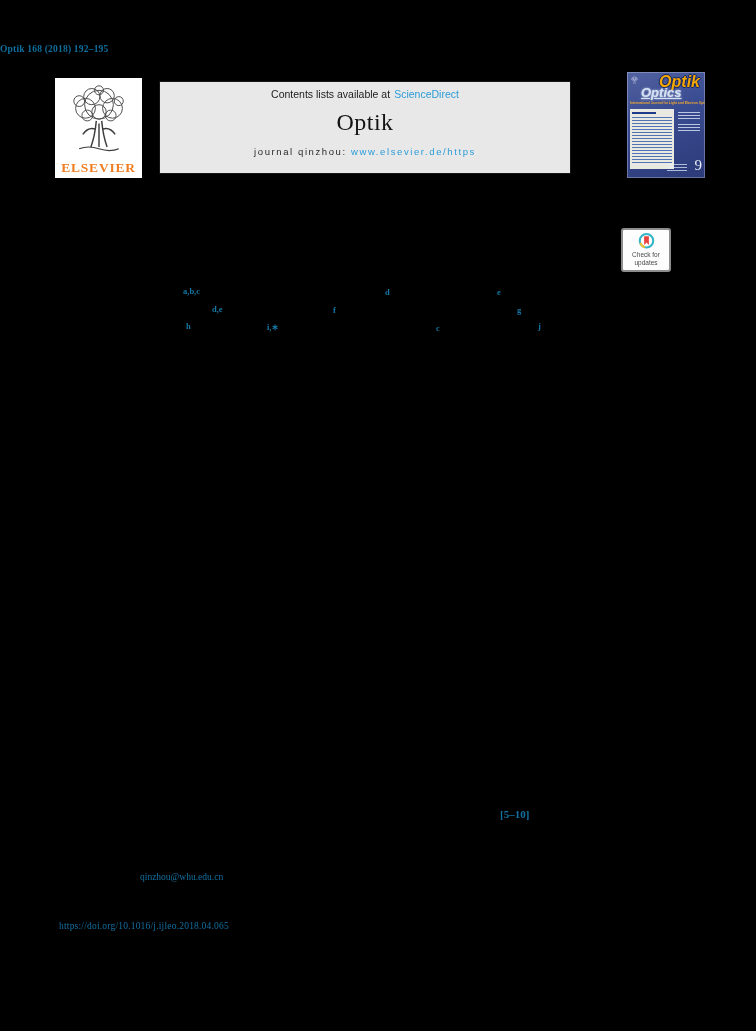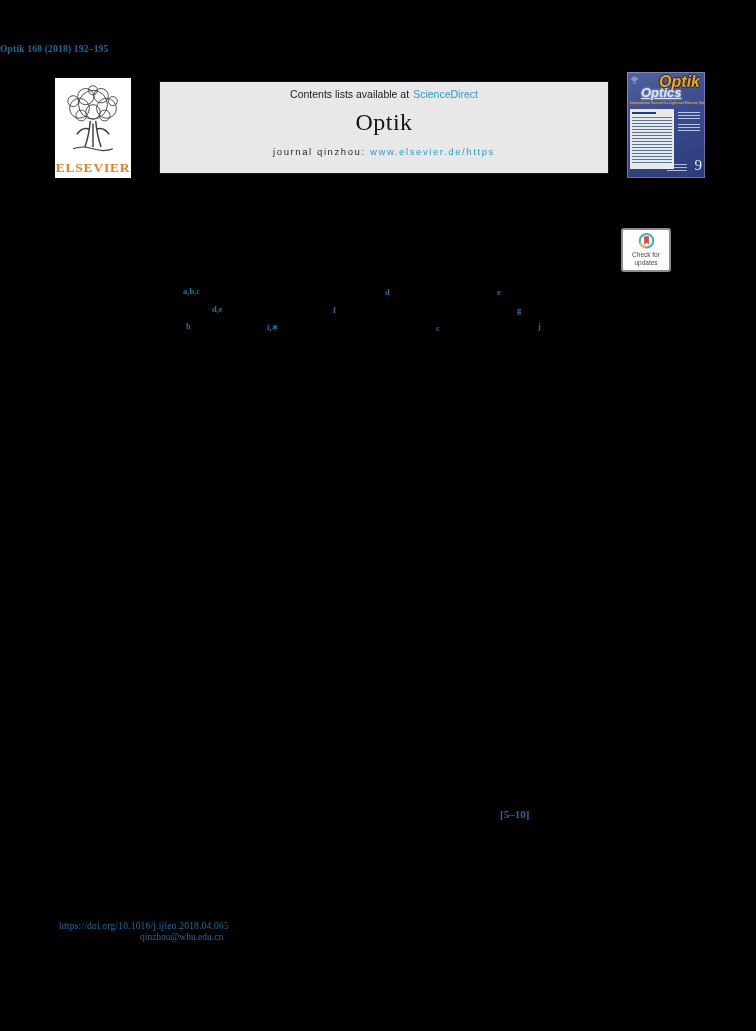--- a/index.html
+++ b/index.html
@@ -16,34 +16,34 @@
   .citation {
     left:0; top:44px; width:756px;
     text-align:left;
     font:700 9.5px "Liberation Serif", serif;
     color:#0e6f9e;
     letter-spacing:.2px;
   }
 
   
   .els-box {
-    left:55px; top:78px; width:76px; height:100px;
+    left:55px; top:78px; width:87px; height:100px;
     background:#ffffff;
     display:flex; flex-direction:column; align-items:center; justify-content:flex-end;
   }
   .els-tree { width:72px; height:78px; margin-bottom:1px; }
   .els-word {
     font:700 13.5px "Liberation Serif", serif;
     color:#ef7d22; letter-spacing:.8px;
     padding-bottom:2px;
   }
 
   
   .masthead {
-    left:159px; top:81px; width:450px; height:93px;
+    left:159px; top:81px; width:412px; height:93px;
     background:#e8e8e8;
     border:1px solid #161616;
     text-align:center;
   }
   .masthead .contents {
     margin-top:6px;
     font:10.5px "Liberation Sans", sans-serif;
     color:#1b1b1b;
   }
   .masthead .contents .link { color:#2b9cd8; margin-left:4px; }
@@ -138,21 +138,21 @@
     white-space:nowrap;
     margin-left:30px;
   }
 
   .refrange {
     left:500px; top:808px;
     font:700 11px "Liberation Serif", serif;
     color:#1470a2;
   }
   .email {
-    left:140px; top:932px;
+    left:140px; top:872px;
     font:400 9.5px "Liberation Serif", serif;
     color:#1470a2;
   }
   .doi {
     left:59px; top:921px;
     font:400 9.5px "Liberation Serif", serif;
     color:#1470a2;
     letter-spacing:.2px;
   }
 </style>

